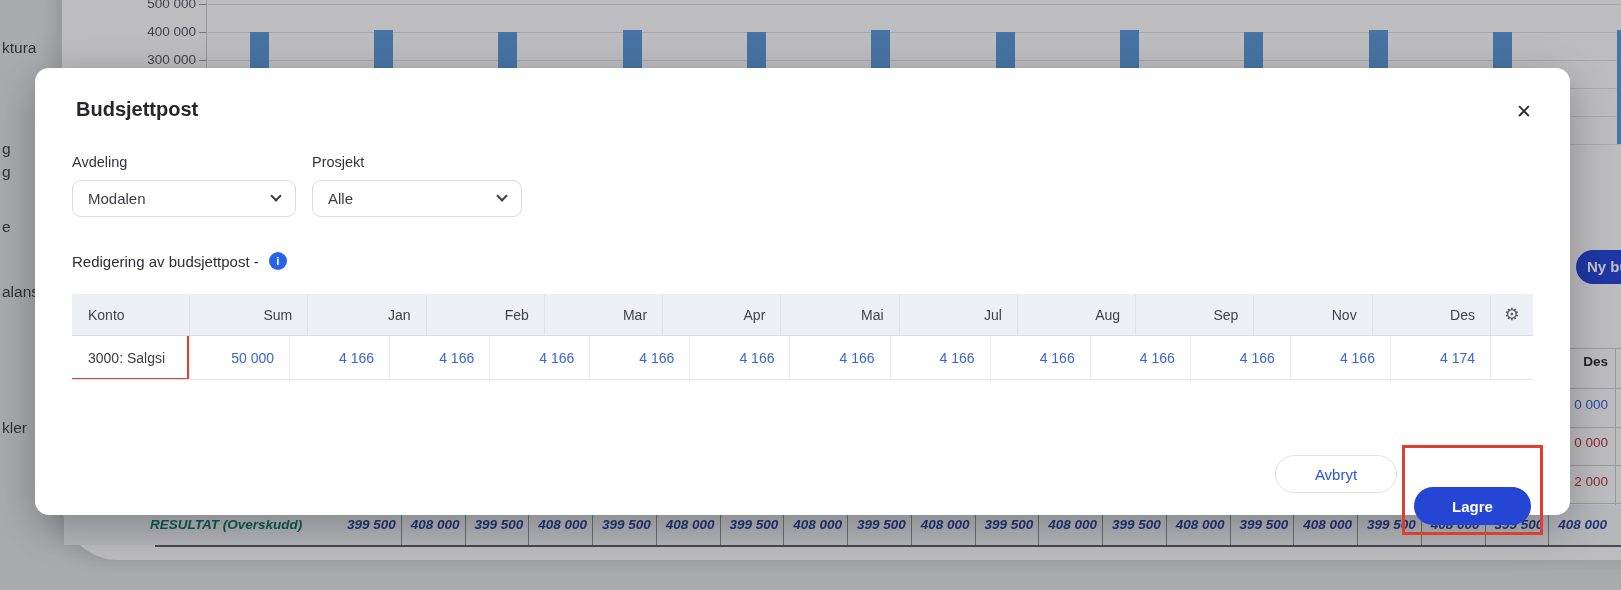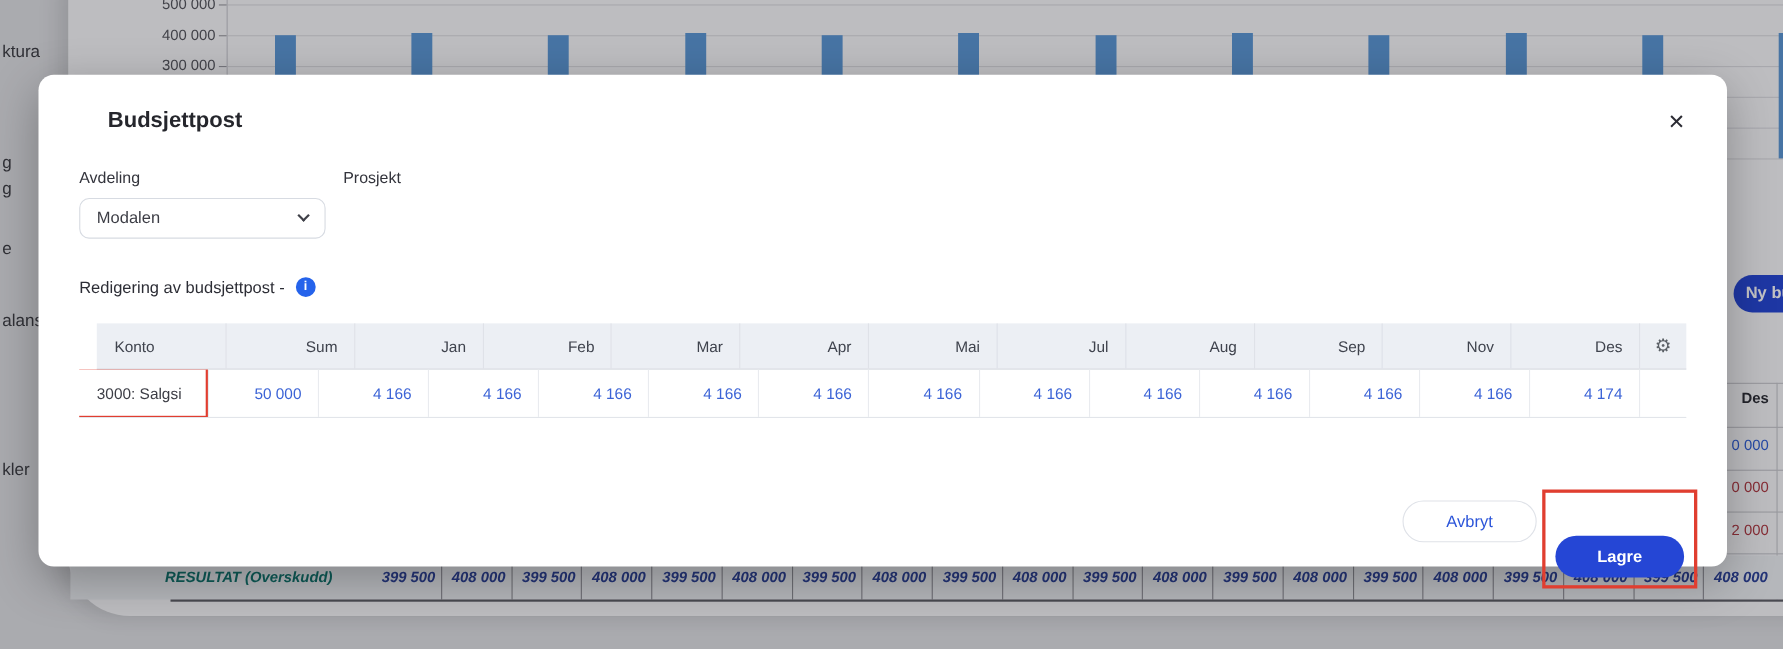--- a/index.html
+++ b/index.html
@@ -43,38 +43,38 @@
         line-height:40px; font-size:13.5px; font-weight:bold; font-style:italic;
         color:#2c4299; white-space:nowrap; overflow:hidden; }
   .rc:last-child { border-right:none; }
   .bottom-rule { position:absolute; left:155px; right:0; top:545px; height:2px; background:#5e5f66; }
 
   .overlay { position:absolute; inset:0; background:rgba(10,12,18,0.25); }
 
   
   .modal { position:absolute; left:35px; top:68px; width:1535px; height:447px;
            background:#fff; border-radius:14px; box-shadow:0 12px 44px rgba(0,0,0,.28); }
-  .m-title { position:absolute; left:41px; top:30px; font-size:20px; font-weight:600; color:#25262c;margin-left:22px; }
+  .m-title { position:absolute; left:41px; top:30px; font-size:20px; font-weight:600; color:#25262c; }
   .m-close { position:absolute; left:1471px; top:25px; width:36px; height:36px;
              display:flex; align-items:center; justify-content:center;
              font-size:19px; color:#2b2b33; background:none; border:none; cursor:pointer; }
   .f-label { position:absolute; top:86px; font-size:14.5px; color:#33343c; }
   .sel { position:absolute; top:112px; height:37px; border:1px solid #d7dbe2; border-radius:9px;
          background:#fff; display:flex; align-items:center; padding:0 15px;
          font-size:15px; color:#3c3d45; cursor:pointer; }
   .chev { width:8px; height:8px; border-right:2px solid #3f4048; border-bottom:2px solid #3f4048;
           transform:rotate(45deg); margin-left:auto; margin-top:-5px; }
   .sec { position:absolute; left:37px; top:184px; display:flex; align-items:center; gap:10px; }
   .sec-label { font-size:15px; color:#2c2d35; }
   .info { width:18px; height:18px; border-radius:50%; background:#2563eb; color:#fff;
           font-size:11.5px; font-weight:bold; display:flex; align-items:center;
           justify-content:center; cursor:pointer; }
 
   .tbl { position:absolute; left:37px; top:226px; width:1461px; }
-  .t-head { display:flex; height:42px; background:#eceff4; border-bottom:1px solid #d9dce2;margin-left:16px; }
+  .t-head { display:flex; height:42px; background:#eceff4; border-bottom:1px solid #d9dce2; }
   .t-row  { display:flex; height:44px; border-bottom:1px solid #e2e5ea; }
   .c { display:flex; align-items:center; font-size:14px; white-space:nowrap; overflow:hidden; }
   .c-konto { width:118px; padding-left:16px; }
   .c-num   { flex:1; justify-content:flex-end; padding-right:15px; }
   .c-gear  { width:42px; justify-content:center; }
   .t-head .c { color:#3f434d; border-right:1px solid #dfe2e8; }
   .t-head .c-gear { border-right:none; font-size:17px; color:#5b6066; cursor:pointer; }
   .t-row .c { border-right:1px solid #e9ebef; }
   .t-row .c-konto { color:#3c3d45; position:relative; }
   .t-row .c-num { color:#3b63d6; cursor:pointer; }
@@ -184,20 +184,24 @@
       <span>✕</span>
     </button>
 
     <div class="f-label" style="left:37px">Avdeling</div>
     <div class="f-label" style="left:277px">Prosjekt</div>
 
     <div class="sel" style="left:37px;width:224px">
       <span>Modalen</span>
       <span class="chev"></span>
     </div>
+    <div class="sel" style="left:277px;width:210px">
+      <span>Alle</span>
+      <span class="chev"></span>
+    </div>
 
     <div class="sec">
       <span class="sec-label">Redigering av budsjettpost -</span>
       <span class="info">i</span>
     </div>
 
     <div class="tbl">
       <div class="t-head">
         <div class="c c-konto">Konto</div>
         <div class="c c-num">Sum</div>

